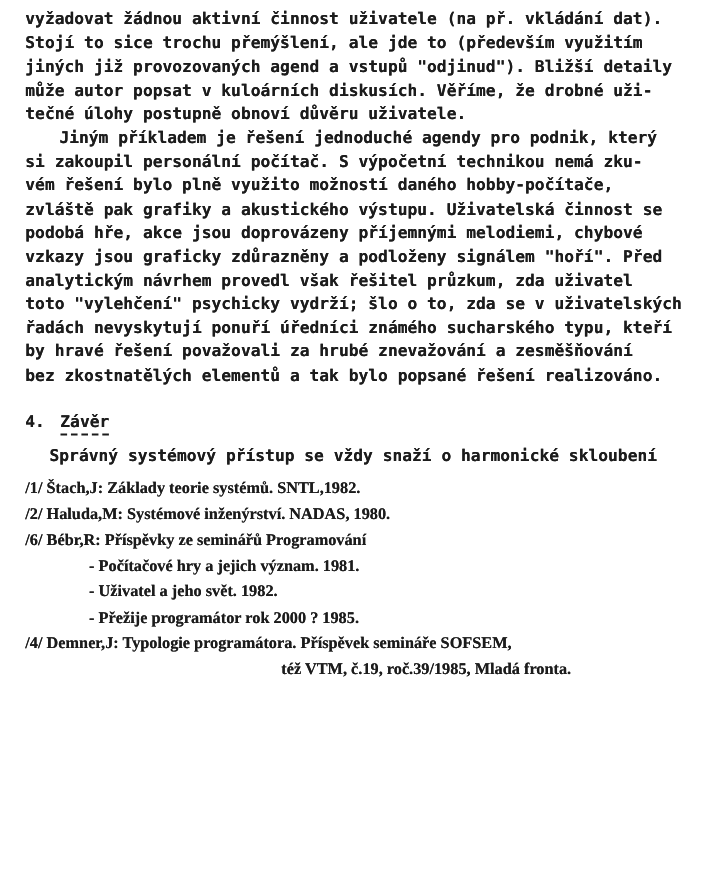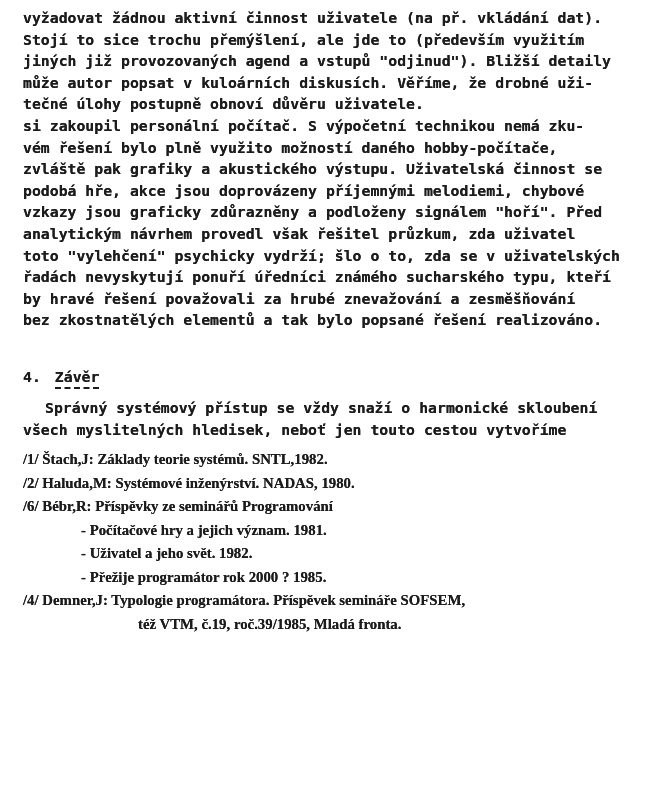--- a/index.html
+++ b/index.html
@@ -18,69 +18,69 @@
     text-shadow: 0 0 0.6px rgba(15,15,15,0.85);
     overflow: hidden;
   }
   .para { margin: 0; }
   .line { white-space: pre; }
   
   .ind-a { padding-left: 31px; }
   .ind-b { padding-left: 22px; }
   
   .heading { margin: 0; }
-  .h-zaver { margin-top: 35px; }
+  .h-zaver { margin-top: 20px; }
   .h-num { margin-right: 14px; }
   .u {
     display: inline-block;
     border-bottom: 2px dashed #1c1c1c;
     padding-bottom: 2px;
     line-height: 17px;
   }
   .p3 { margin-top: 8px; }
   .h-lit { margin-top: 30px; }
   
   .refs { margin-top: 8px; font-family: Liberation Serif, serif; }
   .refs .line { line-height: 23.5px; }
   .ref-sub  { padding-left: 58px; }
-  .ref-cont { padding-left: 115px; }
+  .ref-cont { padding-left: 115px; text-align: center; }
 </style>
 </head>
 <body>
 
 <div class="page">
 
   <div class="para">
     <div class="line">vyžadovat žádnou aktivní činnost uživatele (na př. vkládání dat).</div>
     <div class="line">Stojí to sice trochu přemýšlení, ale jde to (především využitím</div>
     <div class="line">jiných již provozovaných agend a vstupů "odjinud"). Bližší detaily</div>
     <div class="line">může autor popsat v kuloárních diskusích. Věříme, že drobné uži-</div>
     <div class="line">tečné úlohy postupně obnoví důvěru uživatele.</div>
   </div>
 
   <div class="para">
+    <div class="line ind-a">Jiným příkladem je řešení jednoduché agendy pro podnik, který</div>
     <div class="line">si zakoupil personální počítač. S výpočetní technikou nemá zku-</div>
     <div class="line">vém řešení bylo plně využito možností daného hobby-počítače,</div>
     <div class="line">zvláště pak grafiky a akustického výstupu. Uživatelská činnost se</div>
     <div class="line">podobá hře, akce jsou doprovázeny příjemnými melodiemi, chybové</div>
     <div class="line">vzkazy jsou graficky zdůrazněny a podloženy signálem "hoří". Před</div>
     <div class="line">analytickým návrhem provedl však řešitel průzkum, zda uživatel</div>
     <div class="line">toto "vylehčení" psychicky vydrží; šlo o to, zda se v uživatelských</div>
     <div class="line">řadách nevyskytují ponuří úředníci známého sucharského typu, kteří</div>
     <div class="line">by hravé řešení považovali za hrubé znevažování a zesměšňování</div>
     <div class="line">bez zkostnatělých elementů a tak bylo popsané řešení realizováno.</div>
   </div>
 
   <div class="heading h-zaver">
     <span class="h-num">4.</span><span class="u">Závěr</span>
   </div>
 
   <div class="para p3">
     <div class="line ind-b">Správný systémový přístup se vždy snaží o harmonické skloubení</div>
-    <div class="line">všech myslitelných hledisek, neboť jen touto cestou vytvoříme</div>
   </div>
 
 
   <div class="refs">
     <div class="line">/1/ Štach,J: Základy teorie systémů. SNTL,1982.</div>
     <div class="line">/2/ Haluda,M: Systémové inženýrství. NADAS, 1980.</div>
     <div class="line">/6/ Bébr,R: Příspěvky ze seminářů Programování</div>
     <div class="line ref-sub">- Počítačové hry a jejich význam. 1981.</div>
     <div class="line ref-sub">- Uživatel a jeho svět. 1982.</div>
     <div class="line ref-sub">- Přežije programátor rok 2000 ? 1985.</div>

